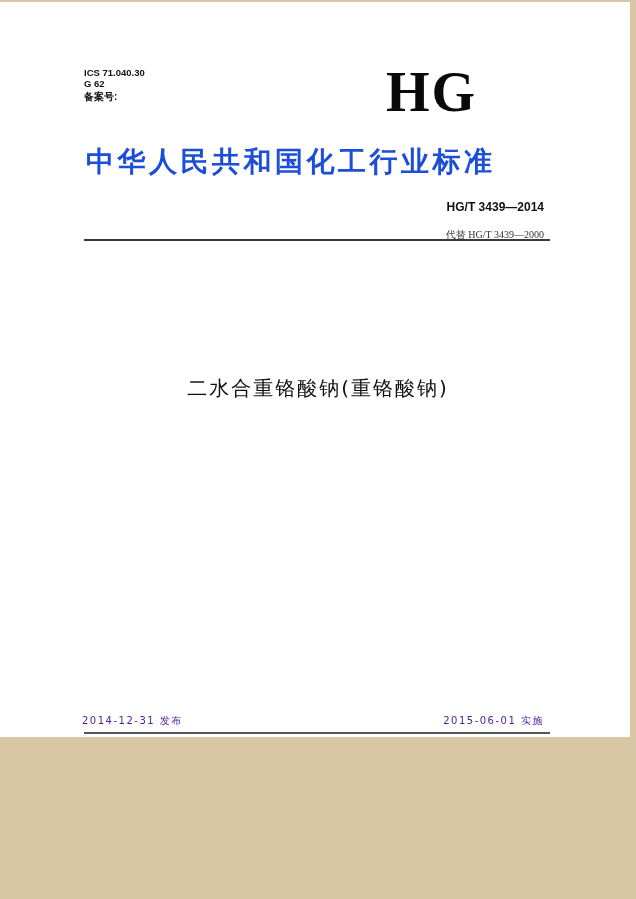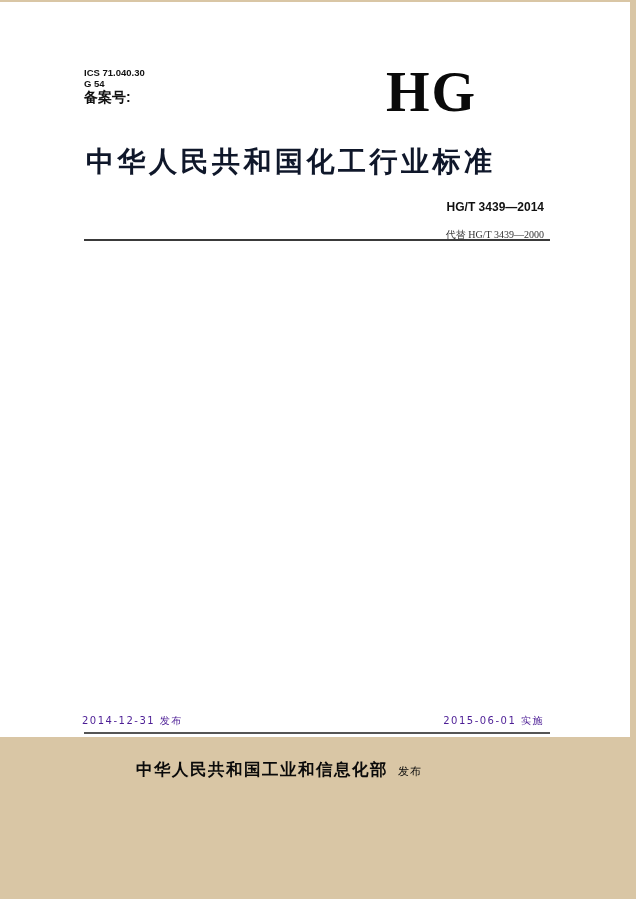--- a/index.html
+++ b/index.html
@@ -28,21 +28,21 @@
     .meta {
       left: 84px;
       font-family: "Liberation Sans", sans-serif;
       font-weight: bold;
       font-size: 9.5px;
       line-height: 12px;
       color: #111;
     }
     .meta.ics { top: 65px; }
     .meta.cls { top: 76px; }
-    .meta.rec { top: 89px; font-size: 14px; }
+    .meta.rec { top: 89px; font-size: 10px; }
 
     .hg-logo {
       left: 386px;
       top: 58px;
       font-family: Liberation Serif, serif;
       font-weight: bold;
       font-size: 56px;
       line-height: 64px;
       letter-spacing: 2px;
       color: #0a0a0a;
@@ -50,21 +50,21 @@
 
     .std-title {
       left: 86px;
       top: 143px;
       width: 464px;
       font-family: "DejaVu Serif", serif;
       font-weight: bold;
       font-size: 28px;
       line-height: 34px;
       letter-spacing: 3.5px;
-      color: #0f172a;
+      color: #1d4ed8;
     }
 
     .std-code {
       right: 86px;
       top: 198px;
       font-family: "Liberation Sans", sans-serif;
       font-weight: bold;
       font-size: 12px;
       line-height: 14px;
       text-align: right;
@@ -152,44 +152,42 @@
       letter-spacing: 1px;
       margin-left: 10px;
     }
   </style>
 </head>
 <body>
 
 <div class="page">
 
   <div class="abs meta ics">ICS 71.040.30</div>
-  <div class="abs meta cls">G 54</div>
+  <div class="abs meta cls">G 62</div>
   <div class="abs meta rec">备案号:</div>
 
   <div class="abs hg-logo">HG</div>
 
   <div class="abs std-title">中华人民共和国化工行业标准</div>
 
   <div class="abs std-code">HG/T 3439—2014</div>
   <div class="abs replaces">
     <span>代替</span>
     <span>HG/T 3439—2000</span>
   </div>
 
   <div class="rule top"></div>
 
+  <div class="abs doc-title-2">二水合重铬酸钠(重铬酸钠)</div>
 
   <div class="abs date issue">
     <span>2014-12-31</span>
     <span>发布</span>
   </div>
   <div class="abs date impl">
     <span>2015-06-01</span>
     <span>实施</span>
   </div>
 
   <div class="rule bottom"></div>
 
-  <div class="abs publisher">
-    <span>中华人民共和国工业和信息化部</span><span class="issued">发布</span>
-  </div>
 
 </div>
 
 </body></html>

